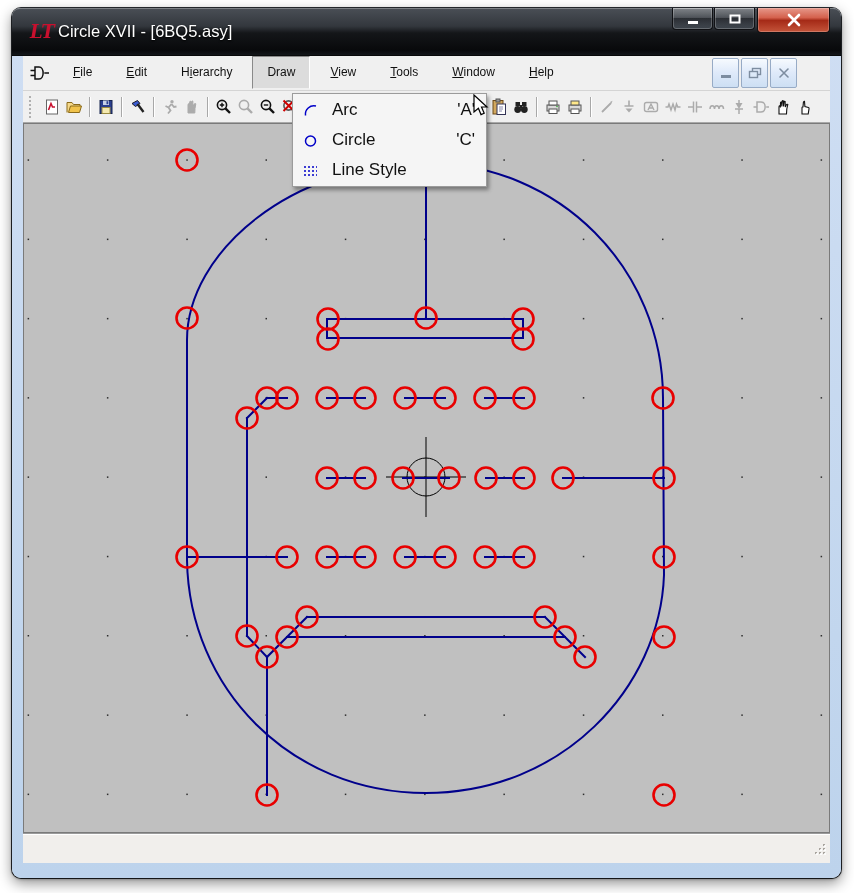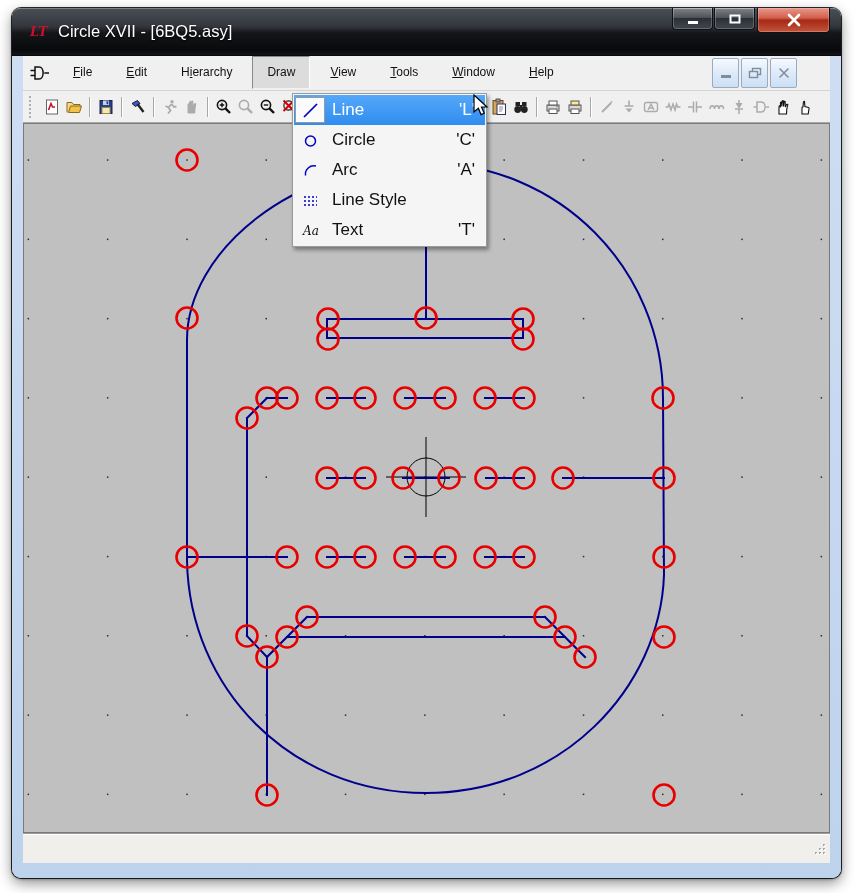--- a/index.html
+++ b/index.html
@@ -7,21 +7,21 @@
   #stage{position:relative;width:854px;height:893px;overflow:hidden;}
 
   
   #window{position:absolute;left:12px;top:8px;width:829px;height:870px;border-radius:9px;
     background:linear-gradient(#cfdef3,#bdd3ec);box-sizing:border-box;
     box-shadow:0 5px 14px rgba(0,0,0,.45),0 1px 3px rgba(0,0,0,.4),0 0 0 1px #2a2e33;}
   #titlebar{position:relative;height:48px;border-radius:8px 8px 0 0;
     background:linear-gradient(#4a4f56 0%,#33373d 38%,#141619 52%,#08090b 88%,#15181c 100%);
     box-shadow:inset 0 1px 0 rgba(255,255,255,.28), inset 0 -1px 0 rgba(0,0,0,.6);}
   #lt-logo{position:absolute;left:18px;top:13px;width:26px;height:22px;color:#c8102e;
-    font-family:"DejaVu Serif","Liberation Serif",serif;font-style:italic;font-weight:bold;font-size:13px;line-height:22px;}
+    font-family:"DejaVu Serif","Liberation Serif",serif;font-style:italic;font-weight:bold;font-size:18px;line-height:22px;}
   #title-text{position:absolute;left:46px;top:0;height:48px;line-height:46px;color:#fff;font-size:16.5px;
     text-shadow:0 1px 2px #000;white-space:nowrap;}
   
   .capbtn{position:absolute;top:0;height:22px;border-radius:0 0 4px 4px;box-sizing:border-box;
     border:1px solid #101114;border-top:none;
     background:linear-gradient(rgba(255,255,255,.30),rgba(255,255,255,.09) 45%,rgba(10,12,16,.35) 50%,rgba(120,135,150,.25));
     box-shadow:inset 0 0 0 1px rgba(255,255,255,.22);display:flex;align-items:center;justify-content:center;}
   #btn-min{left:660px;width:41px;} #btn-max{left:702px;width:41px;}
   #btn-close{left:745px;width:73px;height:25px;
     background:linear-gradient(#e6988a 0%,#d4614d 40%,#a52a17 52%,#c4543a 100%);}
@@ -476,62 +476,44 @@
             <rect x="9" y="13" width="2" height="2" fill="#fff" opacity=".8"></rect>
             <rect x="8" y="8" width="2" height="2" fill="#a8a49e"></rect>
             <rect x="9" y="9" width="2" height="2" fill="#fff" opacity=".8"></rect>
             <rect x="4" y="12" width="2" height="2" fill="#a8a49e"></rect>
             <rect x="5" y="13" width="2" height="2" fill="#fff" opacity=".8"></rect>
           </svg></span>
     </div>
   </div>
 
   <div id="drawmenu">
-      <div class="dm-row sel">
+      <div class="dm-row">
         <span class="dm-icon">
           <svg width="19" height="19" viewBox="0 0 19 19" xmlns="http://www.w3.org/2000/svg">
-            <path d="M3 16 L16 3" stroke="#0000c8" stroke-width="1.7"></path>
-          </svg>
-        </span>
-        <span class="dm-label">Line</span>
-        <span class="dm-short">'L'</span>
+            <path d="M15 5 A 8.5 8.5 0 0 0 4.5 14.5" fill="none" stroke="#0000c8" stroke-width="1.5"></path>
+          </svg>
+        </span>
+        <span class="dm-label">Arc</span>
+        <span class="dm-short">'A'</span>
       </div>
       <div class="dm-row">
         <span class="dm-icon">
           <svg width="19" height="19" viewBox="0 0 19 19" xmlns="http://www.w3.org/2000/svg">
             <circle cx="9.5" cy="10" r="5" fill="none" stroke="#0000c8" stroke-width="1.5"></circle>
           </svg>
         </span>
         <span class="dm-label">Circle</span>
         <span class="dm-short">'C'</span>
       </div>
       <div class="dm-row">
         <span class="dm-icon">
           <svg width="19" height="19" viewBox="0 0 19 19" xmlns="http://www.w3.org/2000/svg">
-            <path d="M15 5 A 8.5 8.5 0 0 0 4.5 14.5" fill="none" stroke="#0000c8" stroke-width="1.5"></path>
-          </svg>
-        </span>
-        <span class="dm-label">Arc</span>
-        <span class="dm-short">'A'</span>
-      </div>
-      <div class="dm-row">
-        <span class="dm-icon">
-          <svg width="19" height="19" viewBox="0 0 19 19" xmlns="http://www.w3.org/2000/svg">
             <path d="M3 6 H16 M3 10 H16 M3 14 H16" stroke="#0000c8" stroke-width="1.7" stroke-dasharray="2 2"></path>
           </svg>
         </span>
         <span class="dm-label">Line Style</span>
         <span class="dm-short"></span>
-      </div>
-      <div class="dm-row">
-        <span class="dm-icon">
-          <svg width="19" height="19" viewBox="0 0 19 19" xmlns="http://www.w3.org/2000/svg">
-            <text x="2" y="14" font-family="DejaVu Serif, serif" font-style="italic" font-size="12" fill="#111">Aa</text>
-          </svg>
-        </span>
-        <span class="dm-label">Text</span>
-        <span class="dm-short">'T'</span>
       </div>
     </div>
   <div id="cursor"><svg width="20" height="24" viewBox="0 0 20 24" xmlns="http://www.w3.org/2000/svg">
         <path d="M2 1 L2 18 L6.4 14.2 L9 20.6 L12.2 19.2 L9.5 13 L15 13 Z" fill="#fff" stroke="#000" stroke-width="1.2"></path>
       </svg></div>
 </div>
 
 </body></html>

